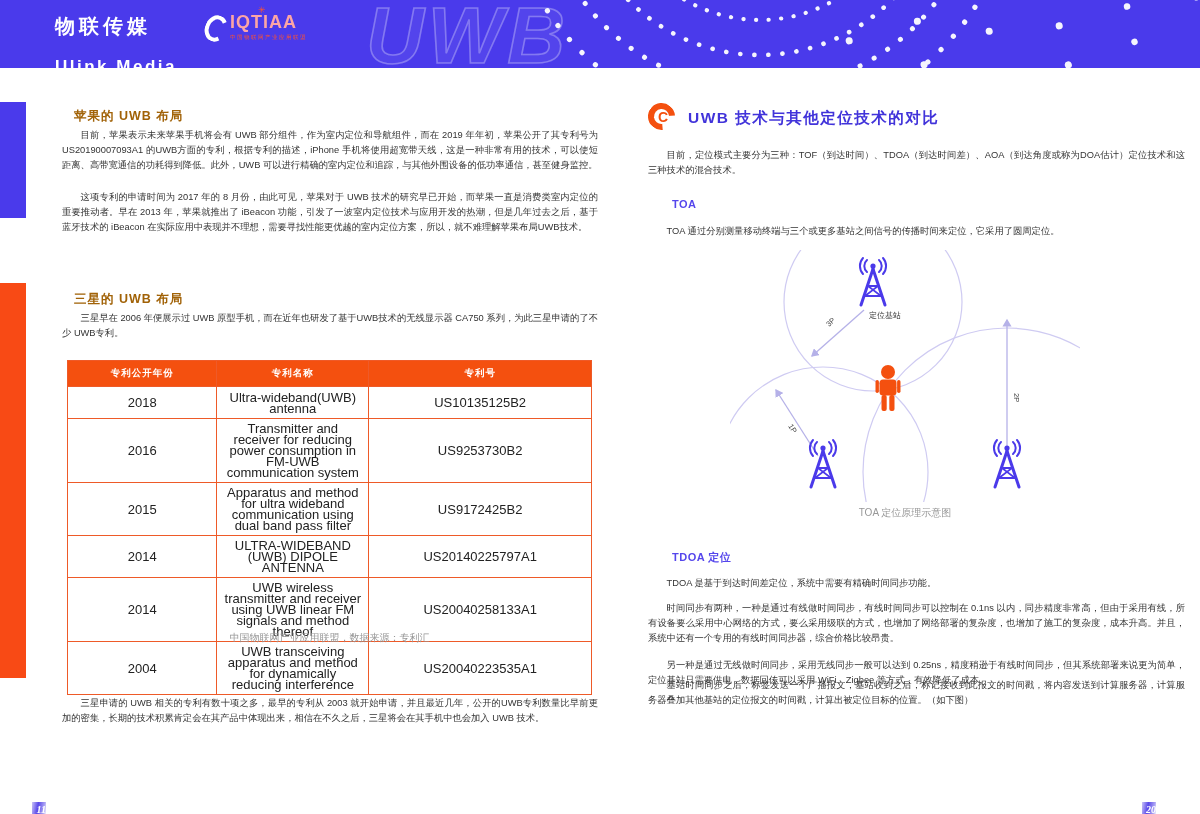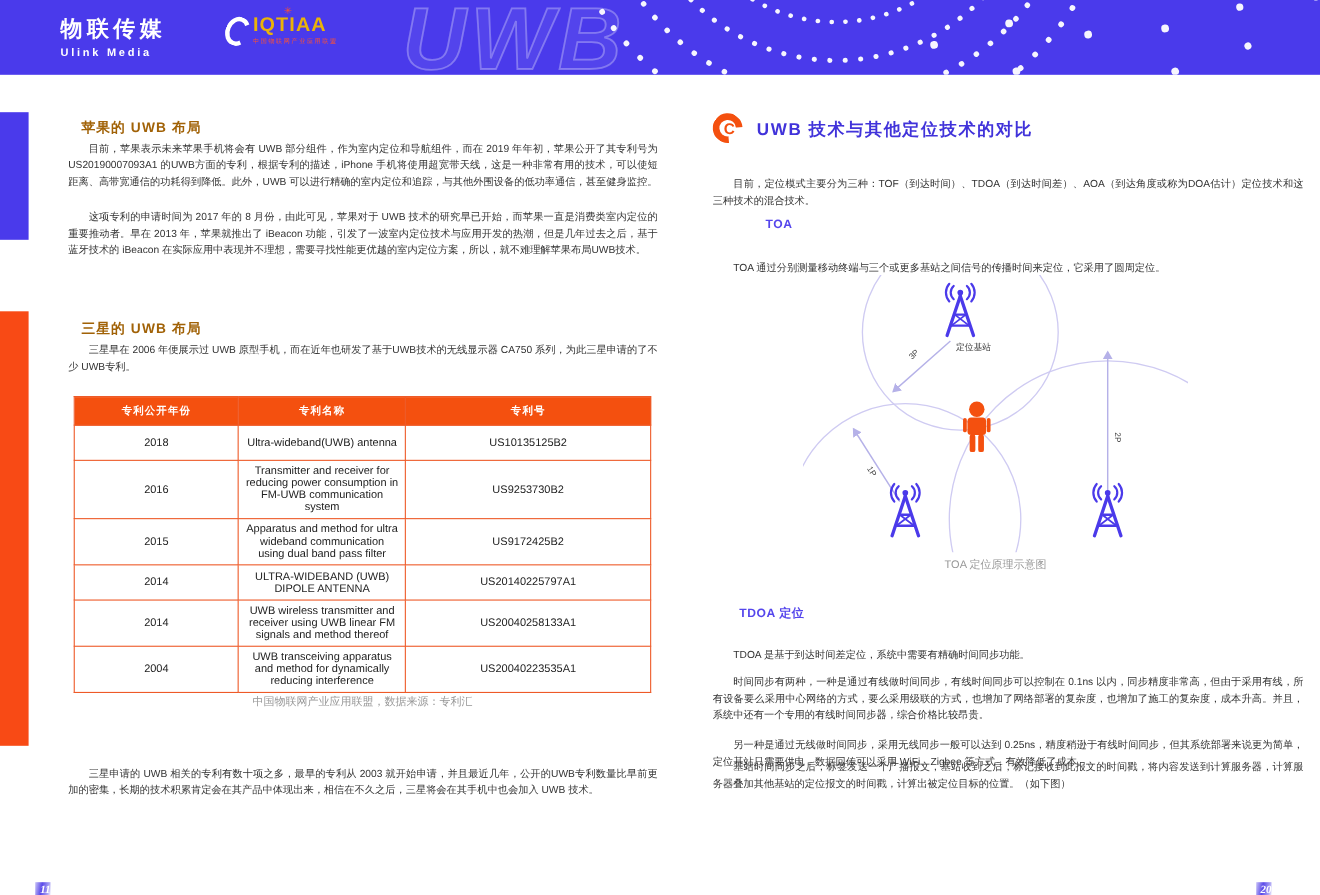--- a/index.html
+++ b/index.html
@@ -5,25 +5,25 @@
   * { margin:0; padding:0; box-sizing:border-box; }
   html,body { background:#ffffff; }
   body { font-family:"Liberation Sans","DejaVu Sans",sans-serif; }
   .page { position:relative; width:1200px; height:814px; background:#ffffff; overflow:hidden; }
 
   
   .header { position:absolute; left:0; top:0; width:1200px; height:68px; background:#4a3aeb; }
   .dots-svg { position:absolute; right:0; top:0; }
   .brand { position:absolute; left:55px; top:13px; color:#fff; z-index:3; }
   .brand-cn { font-size:20px; font-weight:bold; letter-spacing:4px; }
-  .brand-en { font-size:10px; font-weight:bold; letter-spacing:2.5px; margin-top:3px; }
+  .brand-en { font-size:17px; font-weight:bold; letter-spacing:2.5px; margin-top:17px; }
   .alliance { position:absolute; left:205px; top:12px; z-index:3; display:flex; align-items:flex-start; }
   .alliance-arc { display:inline-block; width:22px; height:27px; border:4px solid #fff; border-right-color:transparent; border-radius:50%; transform:rotate(22deg); margin-top:3px; }
   .alliance-text { margin-left:3px; position:relative; }
-  .alliance-name { color:#eab308; font-size:18px; font-weight:bold; letter-spacing:1px; line-height:20px; }
+  .alliance-name { color:#fca5a5; font-size:18px; font-weight:bold; letter-spacing:1px; line-height:20px; }
   .alliance-spark { position:absolute; left:28px; top:-7px; color:#ff5230; font-size:9px; }
   .alliance-sub { color:#ff5230; font-size:5.5px; letter-spacing:1.5px; margin-top:2px; }
   .uwb-watermark-svg { position:absolute; left:360px; top:0; z-index:2; }
 
   
   .bar-blue { position:absolute; left:0; top:102px; width:26px; height:116px; background:#4a3aeb; }
   .bar-orange { position:absolute; left:0; top:283px; width:26px; height:395px; background:#f84a15; }
   .pagenum { position:absolute; top:802px; width:14px; height:15px; text-align:right;
              font:italic bold 10px/15px "Liberation Serif",serif; color:#fff;
              background:linear-gradient(100deg,#c9c3f7 0%,#5a4ae9 40%,#a9a1f3 78%,rgba(255,255,255,0) 100%); }
@@ -33,34 +33,34 @@
   
   .sec-title { position:absolute; font-size:12.5px; font-weight:bold; color:#a16207; letter-spacing:1px; }
   .para { position:absolute; width:536px; font-size:9.3px; line-height:15.2px; color:#333;
           text-align:justify; text-indent:2em; }
   .caption { position:absolute; font-size:10px; color:#979797; text-align:center; }
 
   
   .patent-table { position:absolute; left:67px; top:360px; width:525px; border-collapse:collapse; table-layout:fixed; }
   .patent-table th { background:#f4500f; color:#fff; font-size:9.5px; font-weight:bold;
                      border:1.5px solid #ee5a28; height:26px; letter-spacing:1px; }
-  .patent-table td { border:1.5px solid #ee5a28; font-size:10px; line-height:11px; color:#222;
+  .patent-table td { border:1.5px solid #ee5a28; font-size:13px; line-height:11px; color:#222;
                      text-align:center; vertical-align:middle; padding:4px 6px; height:32px; }
   .col-year { width:28.5%; } .col-name { width:29%; } .col-num { width:42.5%; }
 
   
   .c-header { position:absolute; left:648px; top:103px; display:flex; align-items:center; }
   .c-mark { position:relative; width:30px; height:30px; flex:0 0 30px; }
   .c-arc { position:absolute; left:0; top:0; width:27px; height:27px; border-radius:50%;
            border:6px solid #f4500f; border-right-color:transparent; transform:rotate(40deg); }
   .c-letter { position:absolute; left:10px; top:6px; font-size:14px; font-weight:bold; color:#f4500f; }
   .c-title { margin-left:10px; font-size:15.5px; font-weight:bold; color:#4133da; letter-spacing:1.5px; }
   .sub-head { position:absolute; left:672px; font-size:11px; font-weight:bold; color:#5546ec; letter-spacing:0.5px; }
   .rpara { position:absolute; left:648px; width:537px; font-size:9.3px; line-height:15.2px; color:#333;
-           text-align:justify; text-indent:2em;margin-top:12px; }
+           text-align:justify; text-indent:2em; }
   .diagram-svg { position:absolute; left:730px; top:250px; }
 </style>
 </head>
 <body>
 
 <div class="page">
 
   <div class="header">
     <svg class="dots-svg" width="1200" height="68" viewBox="0 0 1200 68">
       <g fill="none" stroke="#ffffff" stroke-linecap="round" opacity="0.95">
@@ -159,21 +159,21 @@
   <div class="c-header">
     <span class="c-mark">
       <span class="c-arc"></span>
       <span class="c-letter">C</span>
     </span>
     <span class="c-title">UWB 技术与其他定位技术的对比</span>
   </div>
 
   <div class="rpara" style="top:148px;">目前，定位模式主要分为三种：TOF（到达时间）、TDOA（到达时间差）、AOA（到达角度或称为DOA估计）定位技术和这三种技术的混合技术。</div>
 
-  <div class="sub-head" style="top:198px;margin-left:24px;">TOA</div>
+  <div class="sub-head" style="top:198px;">TOA</div>
   <div class="rpara" style="top:224px;">TOA 通过分别测量移动终端与三个或更多基站之间信号的传播时间来定位，它采用了圆周定位。</div>
 
   <svg class="diagram-svg" width="350" height="252" viewBox="0 0 350 252">
     <defs>
       <g id="tower" stroke="#4b3aea" fill="none" stroke-linecap="round">
         <circle cx="0" cy="-24" r="2.6" fill="#4b3aea" stroke="none"></circle>
         <path d="M-6,-30 A8,8 0 0 0 -6,-18" stroke-width="2"></path>
         <path d="M-10,-32 A12,12 0 0 0 -10,-16" stroke-width="2"></path>
         <path d="M6,-30 A8,8 0 0 1 6,-18" stroke-width="2"></path>
         <path d="M10,-32 A12,12 0 0 1 10,-16" stroke-width="2"></path>

